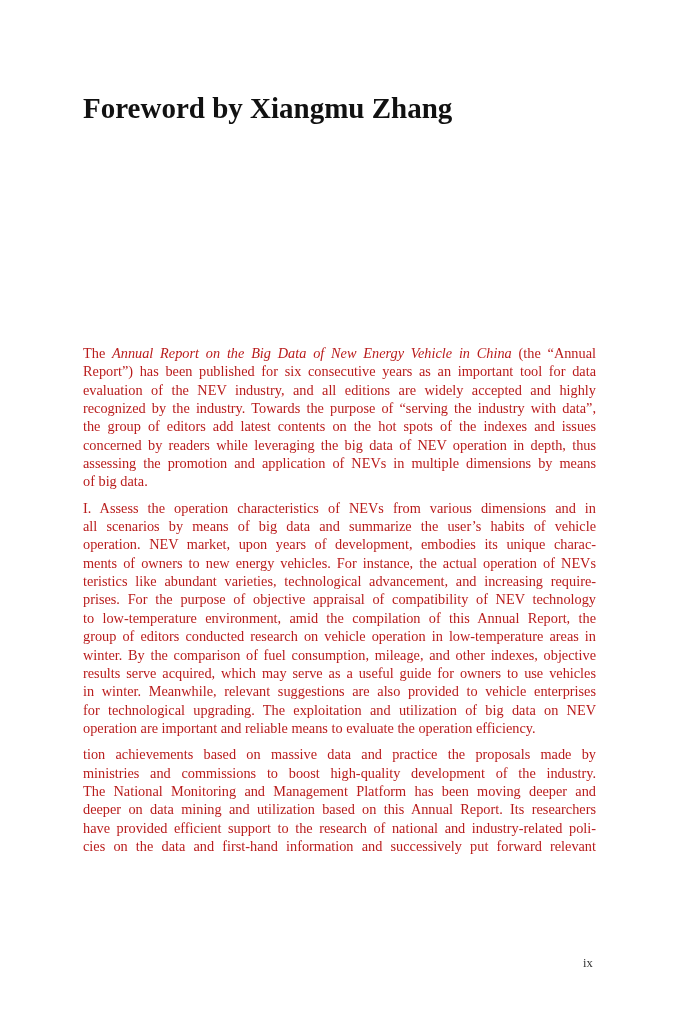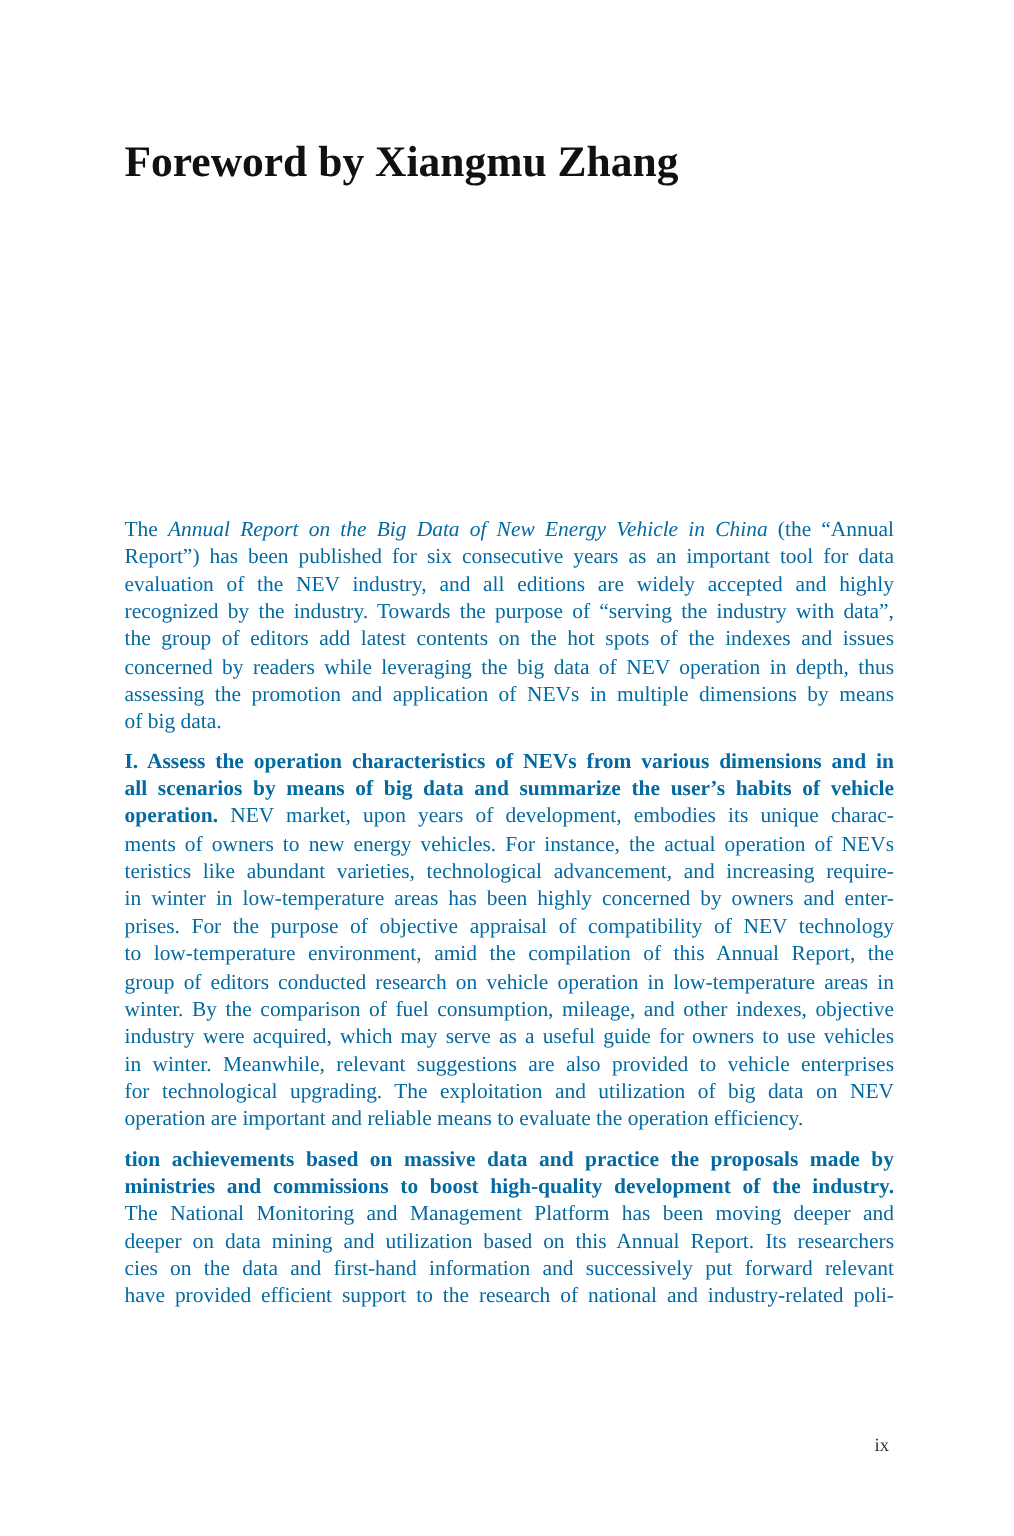--- a/index.html
+++ b/index.html
@@ -5,29 +5,29 @@
     html, body { margin: 0; padding: 0; background: #ffffff; }
     body { width: 676px; height: 1024px; position: relative; overflow: hidden; }
     .page { position: absolute; left: 0; top: 0; width: 676px; height: 1024px; background: #fff; }
     .title {
       position: absolute; left: 83px; top: 92px;
       font-family: "Liberation Serif", serif; font-weight: bold;
       font-size: 29px; color: #111; margin: 0; letter-spacing: 0px; white-space: nowrap;
     }
     .body {
       position: absolute; left: 83px; top: 344px; width: 513px;
-      font-family: "Liberation Serif", serif; font-size: 14.3px; color: #0369a1;
+      font-family: "Liberation Serif", serif; font-size: 14.3px; color: #b91c1c;
     }
     .line {
       display: block; height: 18.35px; line-height: 18.35px;
       text-align: justify; text-align-last: justify; white-space: nowrap; overflow: visible;
     }
     .line.last { text-align-last: left; }
     .gap { height: 8px; }
-    .b { font-weight: bold; }
+    .b { font-weight: normal; }
     .i { font-style: italic; }
     .folio {
       position: absolute; left: 583px; top: 943px;
       font-family: "Liberation Serif", serif; font-size: 12.5px; color: #333; margin-top: 13px;
     }
   </style>
 </head>
 <body>
 
 <div class="page">
@@ -43,34 +43,33 @@
         <span class="line"><span>assessing the promotion and application of NEVs in multiple dimensions by means</span></span>
         <span class="line last"><span>of big data.</span></span>
       </div>
       <div class="gap"></div>
       <div>
         <span class="line"><span class="b">I. Assess the operation characteristics of NEVs from various dimensions and in</span></span>
         <span class="line"><span class="b">all scenarios by means of big data and summarize the user’s habits of vehicle</span></span>
         <span class="line"><span class="b">operation.</span><span> NEV market, upon years of development, embodies its unique charac-</span></span>
         <span class="line"><span>ments of owners to new energy vehicles. For instance, the actual operation of NEVs</span></span>
         <span class="line"><span>teristics like abundant varieties, technological advancement, and increasing require-</span></span>
-        <span class="line"><span>in winter in low-temperature areas has been highly concerned by owners and enter-</span></span>
         <span class="line"><span>prises. For the purpose of objective appraisal of compatibility of NEV technology</span></span>
         <span class="line"><span>to low-temperature environment, amid the compilation of this Annual Report, the</span></span>
         <span class="line"><span>group of editors conducted research on vehicle operation in low-temperature areas in</span></span>
         <span class="line"><span>winter. By the comparison of fuel consumption, mileage, and other indexes, objective</span></span>
-        <span class="line"><span>industry were acquired, which may serve as a useful guide for owners to use vehicles</span></span>
+        <span class="line"><span>results serve acquired, which may serve as a useful guide for owners to use vehicles</span></span>
         <span class="line"><span>in winter. Meanwhile, relevant suggestions are also provided to vehicle enterprises</span></span>
         <span class="line"><span>for technological upgrading. The exploitation and utilization of big data on NEV</span></span>
         <span class="line last"><span>operation are important and reliable means to evaluate the operation efficiency.</span></span>
       </div>
       <div class="gap"></div>
       <div>
         <span class="line"><span class="b">tion achievements based on massive data and practice the proposals made by</span></span>
         <span class="line"><span class="b">ministries and commissions to boost high-quality development of the industry.</span></span>
         <span class="line"><span>The National Monitoring and Management Platform has been moving deeper and</span></span>
         <span class="line"><span>deeper on data mining and utilization based on this Annual Report. Its researchers</span></span>
+        <span class="line"><span>have provided efficient support to the research of national and industry-related poli-</span></span>
         <span class="line"><span>cies on the data and first-hand information and successively put forward relevant</span></span>
-        <span class="line"><span>have provided efficient support to the research of national and industry-related poli-</span></span>
       </div>
     </div>
   <div class="folio">ix</div>
 </div>
 
 </body></html>

